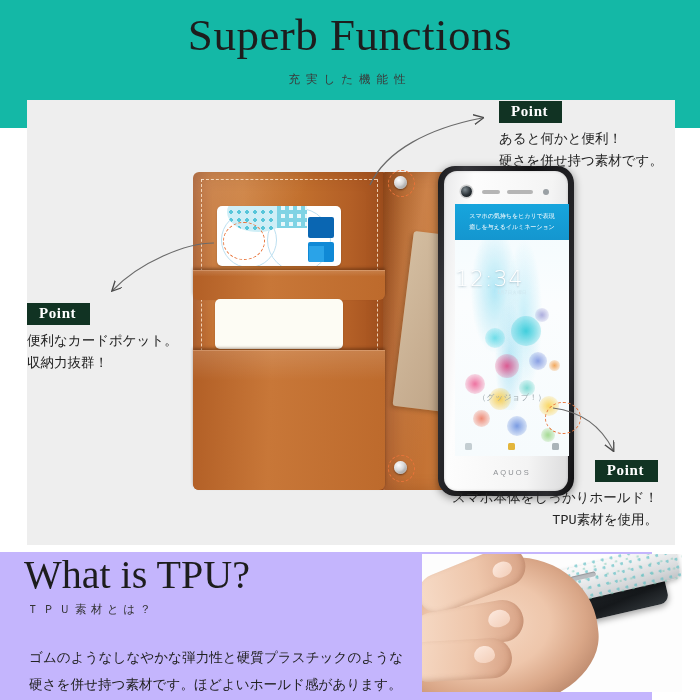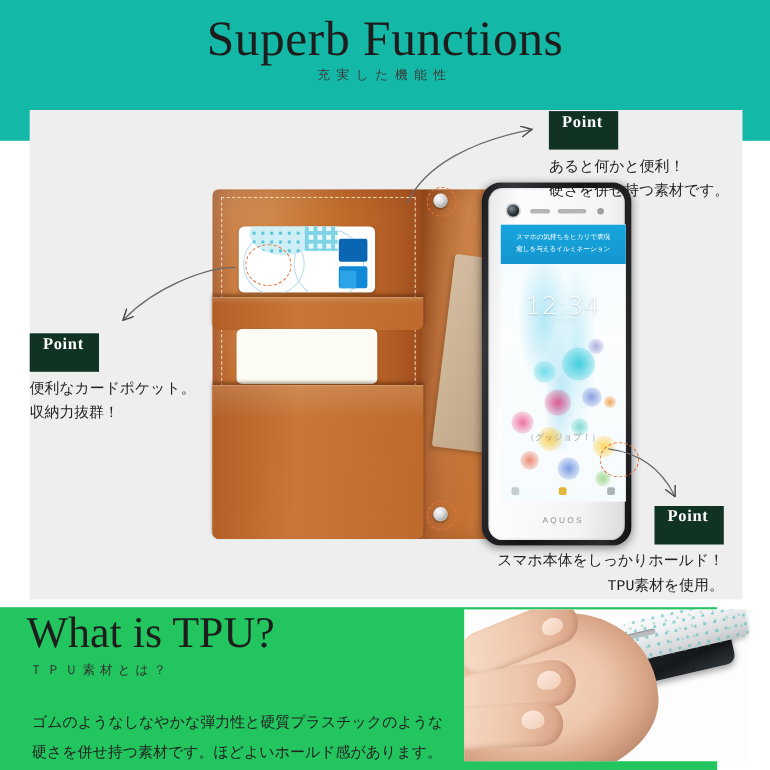--- a/index.html
+++ b/index.html
@@ -12,21 +12,21 @@
 
   
   .header{position:absolute;left:0;top:0;width:700px;height:128px;background:#14b8a6;padding-left:36px;}
   .main-title{
     position:absolute;left:0;top:8px;width:700px;text-align:center;
     font-family:"Liberation Serif","DejaVu Serif",serif;
     font-size:45px;line-height:54px;color:#1d1d1d;font-weight:400;
     letter-spacing:0.5px;
   }
   .sub-title{
-    position:absolute;left:0;top:61px;width:700px;text-align:center;
+    position:absolute;left:0;top:72px;width:700px;text-align:center;
     font-size:11.5px;color:#3a3a3a;letter-spacing:6px;
     font-family:"DejaVu Sans","Liberation Sans",sans-serif;
   }
 
   
   .stage{position:absolute;left:27px;top:100px;width:648px;height:445px;background:#eeeeee;overflow:hidden;}
 
   
   .wallet{position:absolute;left:166px;top:72px;width:288px;height:318px;}
   .leather-left{
@@ -129,21 +129,21 @@
   }
   .ribbon{
     position:absolute;left:12px;top:36px;width:92px;height:170px;
     background:
       radial-gradient(ellipse 34px 90px at 30% 30%,rgba(120,215,240,.55),transparent 70%),
       radial-gradient(ellipse 26px 110px at 62% 45%,rgba(150,225,245,.50),transparent 70%),
       radial-gradient(ellipse 20px 80px at 46% 70%,rgba(90,200,235,.40),transparent 72%);
     filter:blur(.6px);
   }
   .clock{
-    position:absolute;left:0;top:62px;width:114px;text-align:center;
+    position:absolute;left:0;top:62px;width:114px;text-align:left;
     font-family:"DejaVu Sans","Liberation Sans",sans-serif;
     font-size:22px;color:#ffffff;font-weight:300;letter-spacing:1px;
     text-shadow:0 1px 2px rgba(120,150,165,.55);
   }
   .datetext{
     position:absolute;left:0;top:86px;width:114px;text-align:center;
     font-size:4.6px;color:#cfe6ef;letter-spacing:.2px;
   }
   .bubbles span{position:absolute;border-radius:50%;filter:blur(.7px);}
   .gjob{
@@ -157,36 +157,36 @@
     font-size:7.5px;line-height:26px;color:#8d9094;letter-spacing:2.1px;
     font-family:"Liberation Sans","DejaVu Sans",sans-serif;
   }
   .phone-ring{position:absolute;width:34px;height:30px;border-radius:50%;border:1.7px dashed #e8743a;}
 
   
   .point-badge{
     display:inline-block;background:#113323;color:#ffffff;
     font-family:"Liberation Serif","DejaVu Serif",serif;
     font-size:15px;font-weight:700;letter-spacing:.6px;
-    padding:2px 14px 16px 12px;
+    padding:2px 14px 3px 12px;
   }
   .callout{position:absolute;}
   .callout p{
     margin:0;font-size:13.5px;line-height:22px;color:#232323;
     font-family:Liberation Mono, monospace;white-space:nowrap;
   }
   .callout .lines{margin-top:6px;}
   .c-top{left:499px;top:101px;}
   .c-left{left:27px;top:303px;}
   .c-right{left:452px;top:460px;text-align:right;}
 
   svg.arrows{position:absolute;left:0;top:0;width:700px;height:700px;pointer-events:none;}
 
   
-  .bottom{position:absolute;left:0;top:552px;width:652px;height:148px;background:#22c55e;}
+  .bottom{position:absolute;left:0;top:552px;width:652px;height:148px;background:#c4b5fd;}
   .tpu-title{
     position:absolute;left:24px;top:-1px;
     font-family:"Liberation Serif","DejaVu Serif",serif;
     font-size:40px;line-height:48px;color:#1d1d1d;font-weight:400;
   }
   .tpu-sub{
     position:absolute;left:27px;top:50px;font-size:11.5px;color:#333;
     letter-spacing:4.5px;font-family:Liberation Sans, sans-serif;
   }
   .tpu-body{

